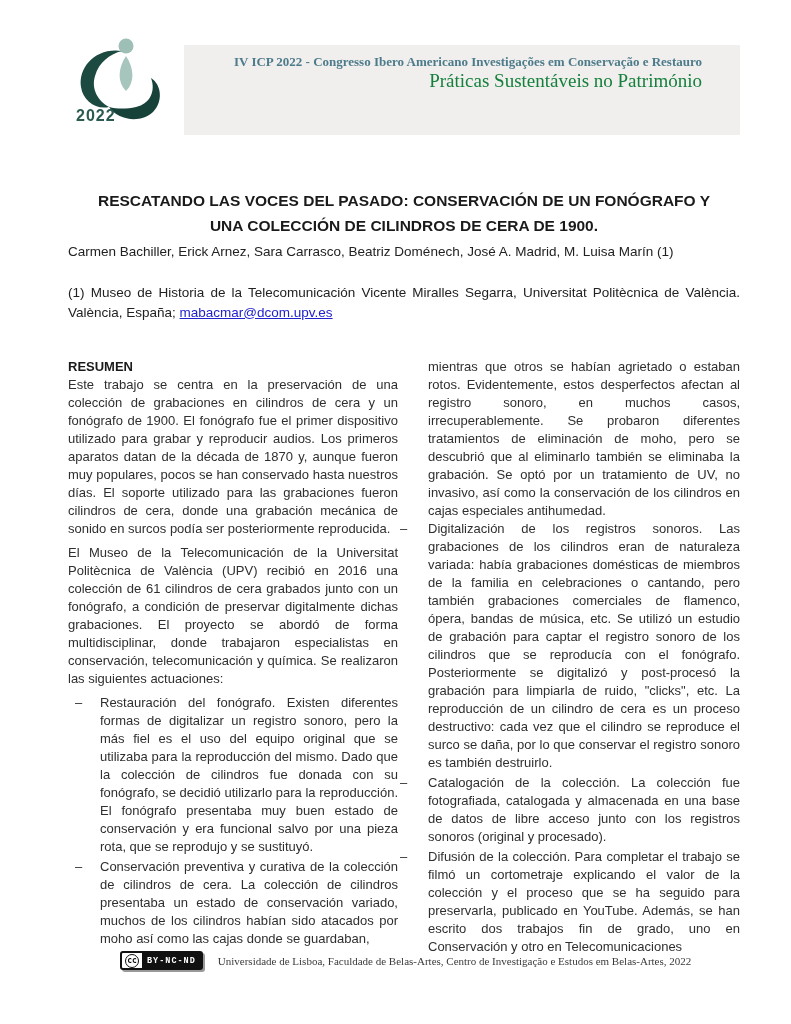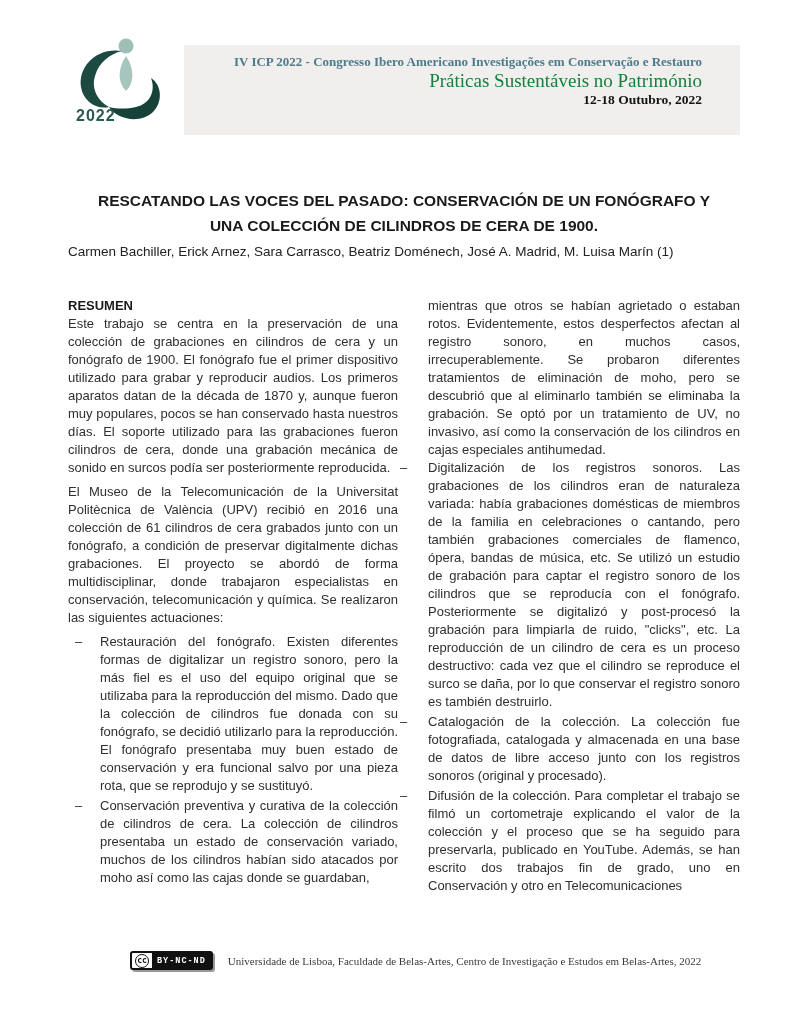--- a/index.html
+++ b/index.html
@@ -61,21 +61,21 @@
   .col-right .li { padding-left:0; }
   .dash {
     position:absolute; left:7px; top:0;
     font-size:13px; line-height:18px; color:#2f2f2f;
   }
   .col-right .dash { left:-28px; }
   .cont { margin-bottom:2px; }
 
   
   .footer {
-    position:absolute; left:130px; top:951px;
+    position:absolute; left:120px; top:951px;
     display:flex; align-items:center;
   }
   .cc-badge {
     display:inline-flex; align-items:center;
     border:2px solid #111; border-radius:3px;
     background:#ffffff; height:15px; padding:0;
     box-shadow:2px 2px 0 #999;
   }
   .cc-circle {
     width:12px; height:12px; border:1.5px solid #111; border-radius:50%;
@@ -105,29 +105,31 @@
           <circle cx="58" cy="11" r="7.5" fill="#9dbfb6"></circle>
           <path d="M58 21 C50 33 49 47 58 56 C67 47 66 33 58 21 Z" fill="#a6c6bd"></path>
           <path d="M54 16 C28 12 10 32 13 52 C15 66 28 75 41 72 C30 66 23 54 27 41 C31 27 42 19 54 16 Z" fill="#1c4a41"></path>
           <path d="M41 72 C50 85 72 89 85 77 C95 67 94 50 83 43 C88 56 82 69 68 72 C59 74 49 74 41 72 Z" fill="#16423a"></path>
         </svg>
         <div class="logo-year">2022</div>
       </div>
       <div class="banner">
         <div class="banner-l1">IV ICP 2022 - Congresso Ibero Americano Investigações em Conservação e Restauro</div>
         <div class="banner-l2">Práticas Sustentáveis no Património</div>
-        <div class="banner-l3">12-18 Outubro, 2022</div>
       </div>
     </div>
 
     <div class="title">
       <span>RESCATANDO LAS VOCES DEL PASADO: CONSERVACIÓN DE UN FONÓGRAFO Y</span>
       <span>UNA COLECCIÓN DE CILINDROS DE CERA DE 1900.</span>
     </div>
     <div class="authors">Carmen Bachiller, Erick Arnez, Sara Carrasco, Beatriz Doménech, José A. Madrid, M. Luisa Marín (1)</div>
+    <div class="affiliation">
+      <span>(1) Museo de Historia de la Telecomunicación Vicente Miralles Segarra, Universitat Politècnica de València. València, España; </span><a href="#">mabacmar@dcom.upv.es</a>
+    </div>
 
     <div class="cols">
       <div class="col col-left">
         <p class="resumen">RESUMEN</p>
         <p class="para">Este trabajo se centra en la preservación de una colección de grabaciones en cilindros de cera y un fonógrafo de 1900. El fonógrafo fue el primer dispositivo utilizado para grabar y reproducir audios. Los primeros aparatos datan de la década de 1870 y, aunque fueron muy populares, pocos se han conservado hasta nuestros días. El soporte utilizado para las grabaciones fueron cilindros de cera, donde una grabación mecánica de sonido en surcos podía ser posteriormente reproducida.</p>
         <p class="para">El Museo de la Telecomunicación de la Universitat Politècnica de València (UPV) recibió en 2016 una colección de 61 cilindros de cera grabados junto con un fonógrafo, a condición de preservar digitalmente dichas grabaciones. El proyecto se abordó de forma multidisciplinar, donde trabajaron especialistas en conservación, telecomunicación y química. Se realizaron las siguientes actuaciones:</p>
         <div class="li">
           <span class="dash">–</span>
           <div class="li-text">Restauración del fonógrafo. Existen diferentes formas de digitalizar un registro sonoro, pero la más fiel es el uso del equipo original que se utilizaba para la reproducción del mismo. Dado que la colección de cilindros fue donada con su fonógrafo, se decidió utilizarlo para la reproducción. El fonógrafo presentaba muy buen estado de conservación y era funcional salvo por una pieza rota, que se reprodujo y se sustituyó.</div>
         </div>

